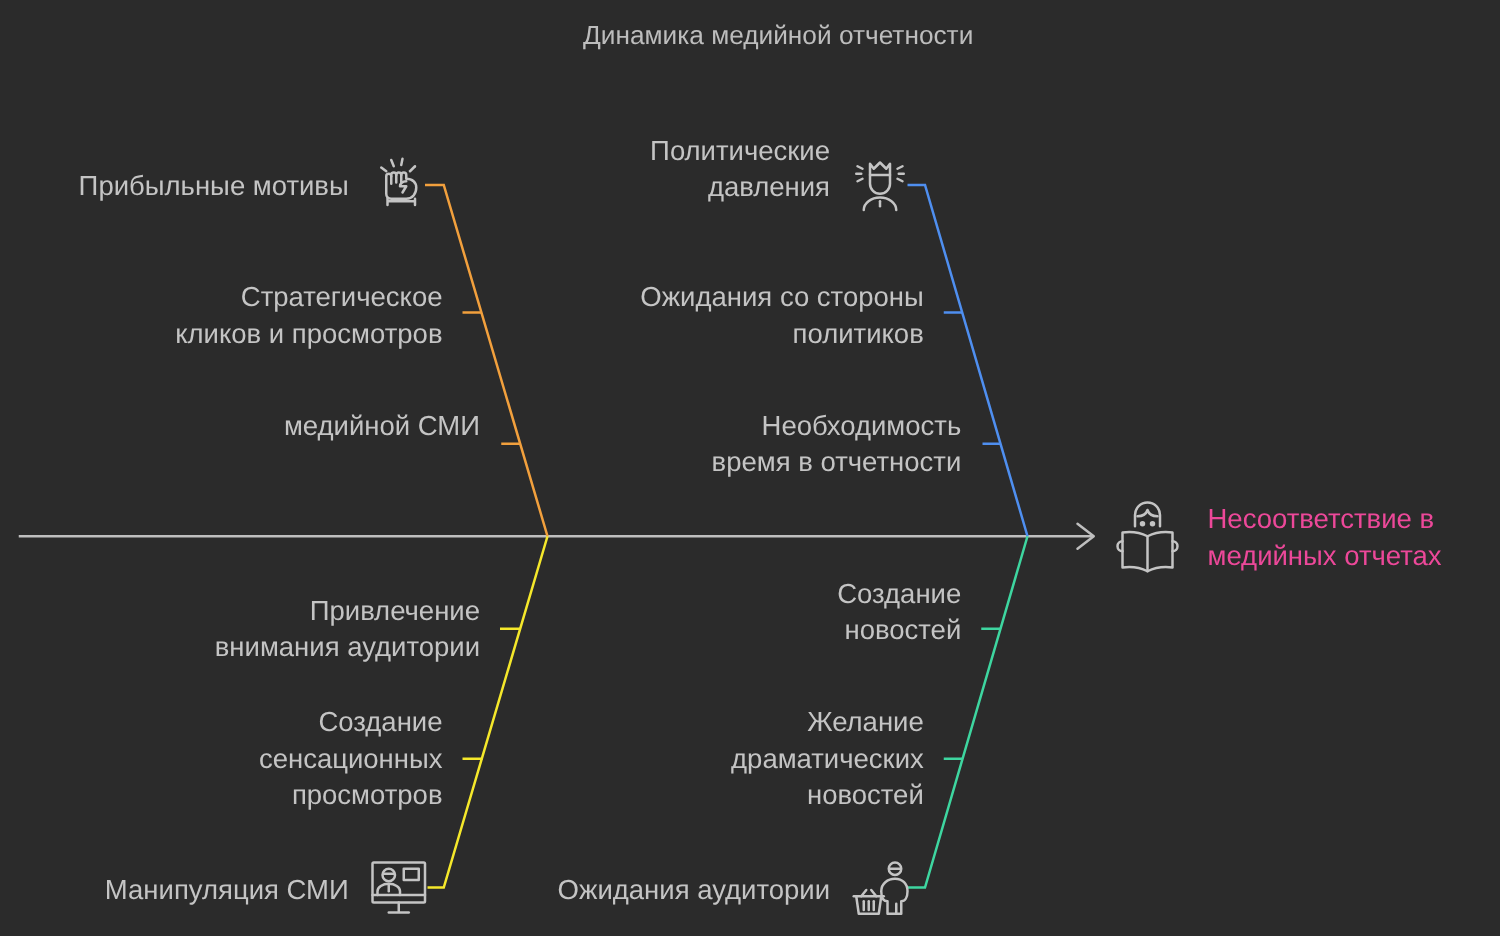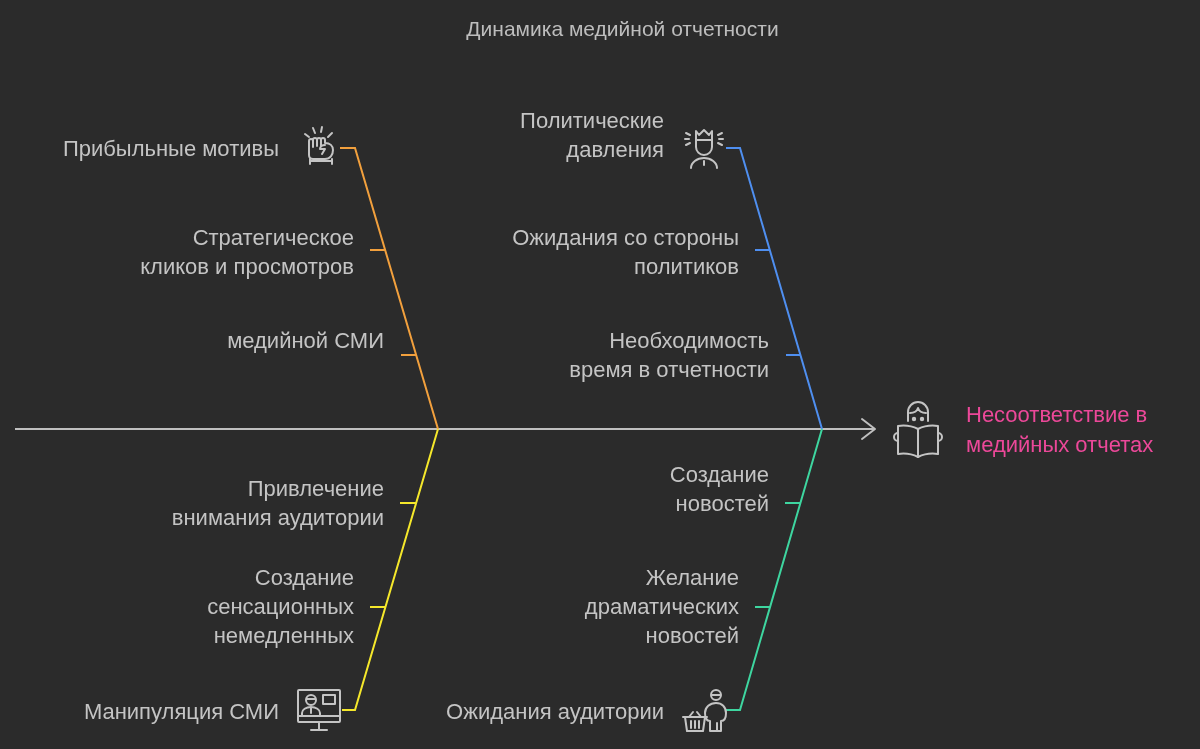--- a/index.html
+++ b/index.html
@@ -97,21 +97,21 @@
   <div>время в отчетности</div>
 </div>
 
 <div class="lbl r" style="right:816px; top:474px;margin-left:40px;">
   <div>Привлечение</div>
   <div>внимания аудитории</div>
 </div>
 <div class="lbl r" style="right:846px; top:563px;">
   <div>Создание</div>
   <div>сенсационных</div>
-  <div>немедленных</div>
+  <div>просмотров</div>
 </div>
 
 <div class="lbl r" style="right:921px; top:697px;">
   <span>Манипуляция СМИ</span>
 </div>
 <svg class="icon" style="left:296px; top:688px;" width="46" height="46" viewBox="0 0 46 46" fill="none" stroke="#c4c4c4" stroke-width="2" stroke-linecap="round" stroke-linejoin="round">
   <rect x="2" y="2" width="42" height="32" rx="1"></rect>
   <line x1="2" y1="28" x2="44" y2="28"></line>
   <circle cx="15" cy="12" r="5"></circle>
   <line x1="11" y1="11" x2="19" y2="11"></line>

